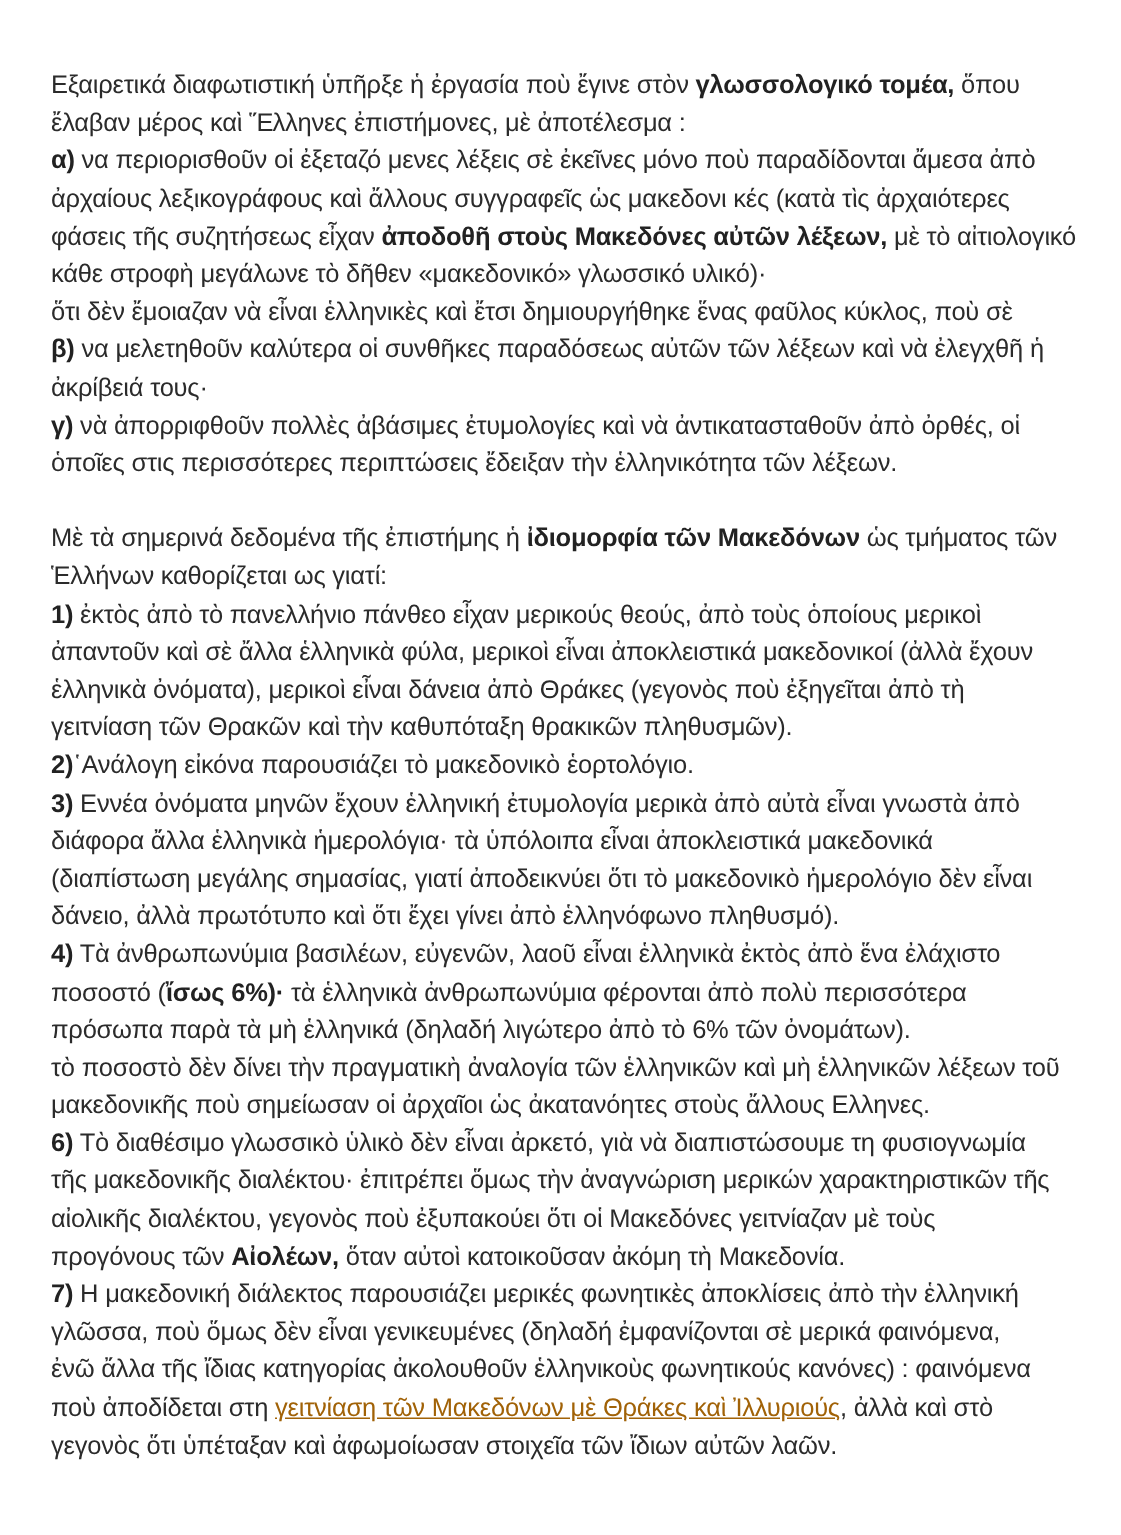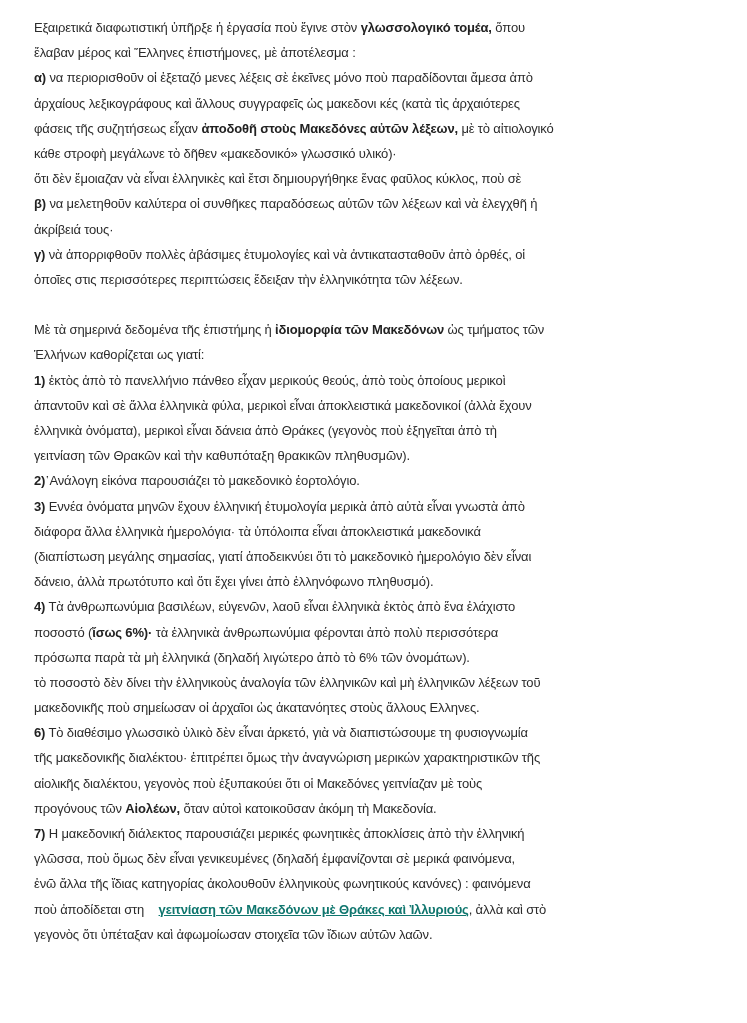--- a/index.html
+++ b/index.html
@@ -3,29 +3,29 @@
 <meta charset="utf-8">
 <style>
   html, body { margin: 0; padding: 0; background: #ffffff; }
   body {
     width: 747px; height: 1023px; overflow: hidden;
     font-family: "Liberation Sans", sans-serif;
     color: #2b2b2b;
   }
   .page {
     position: relative;
-    padding: 15px 20px 0 34px;
-    font-size: 13px;
+    padding: 44px 20px 0 34px;
+    font-size: 17px;
     line-height: 25.2px;
     letter-spacing: -0.15px;
   }
   .line { white-space: nowrap; display: block; height: 25.2px; }
   .blank { height: 25.2px; }
   b { font-weight: bold; color: #222; }
-  a.link { color: #0f766e; text-decoration: underline; font-weight: bold; margin-left: 11px; }
+  a.link { color: #a16207; text-decoration: underline; font-weight: normal; }
 </style>
 </head>
 <body>
 
 <div class="page">
   <div id="p1">
       <div class="line"><span>Εξαιρετικά διαφωτιστική ὑπῆρξε ἡ ἐργασία ποὺ ἔγινε στὸν </span><b>γλωσσολογικό τομέα,</b><span> ὅπου</span></div>
       <div class="line"><span>ἔλαβαν μέρος καὶ Ἕλληνες ἐπιστήμονες, μὲ ἀποτέλεσμα :</span></div>
       <div class="line"><b>α)</b><span> να περιορισθοῦν οἱ ἐξεταζό μενες λέξεις σὲ ἐκεῖνες μόνο ποὺ παραδίδονται ἄμεσα ἀπὸ</span></div>
       <div class="line"><span>ἀρχαίους λεξικογράφους καὶ ἄλλους συγγραφεῖς ὡς μακεδονι κές (κατὰ τὶς ἀρχαιότερες</span></div>
@@ -46,21 +46,21 @@
       <div class="line"><span>ἑλληνικὰ ὀνόματα), μερικοὶ εἶναι δάνεια ἀπὸ Θράκες (γεγονὸς ποὺ ἐξηγεῖται ἀπὸ τὴ</span></div>
       <div class="line"><span>γειτνίαση τῶν Θρακῶν καὶ τὴν καθυπόταξη θρακικῶν πληθυσμῶν).</span></div>
       <div class="line"><b>2)</b><span>῾Ανάλογη εἰκόνα παρουσιάζει τὸ μακεδονικὸ ἑορτολόγιο.</span></div>
       <div class="line"><b>3)</b><span> Εννέα ὀνόματα μηνῶν ἔχουν ἑλληνική ἐτυμολογία μερικὰ ἀπὸ αὐτὰ εἶναι γνωστὰ ἀπὸ</span></div>
       <div class="line"><span>διάφορα ἄλλα ἑλληνικὰ ἡμερολόγια· τὰ ὑπόλοιπα εἶναι ἀποκλειστικά μακεδονικά</span></div>
       <div class="line"><span>(διαπίστωση μεγάλης σημασίας, γιατί ἀποδεικνύει ὅτι τὸ μακεδονικὸ ἡμερολόγιο δὲν εἶναι</span></div>
       <div class="line"><span>δάνειο, ἀλλὰ πρωτότυπο καὶ ὅτι ἔχει γίνει ἀπὸ ἑλληνόφωνο πληθυσμό).</span></div>
       <div class="line"><b>4)</b><span> Τὰ ἀνθρωπωνύμια βασιλέων, εὐγενῶν, λαοῦ εἶναι ἑλληνικὰ ἐκτὸς ἀπὸ ἕνα ἐλάχιστο</span></div>
       <div class="line"><span>ποσοστό (</span><b>ἴσως 6%)·</b><span> τὰ ἑλληνικὰ ἀνθρωπωνύμια φέρονται ἀπὸ πολὺ περισσότερα</span></div>
       <div class="line"><span>πρόσωπα παρὰ τὰ μὴ ἑλληνικά (δηλαδή λιγώτερο ἀπὸ τὸ 6% τῶν ὀνομάτων).</span></div>
-      <div class="line"><span>τὸ ποσοστὸ δὲν δίνει τὴν ἑλληνικοὺς ἀναλογία τῶν ἑλληνικῶν καὶ μὴ ἑλληνικῶν λέξεων τοῦ</span></div>
+      <div class="line"><span>τὸ ποσοστὸ δὲν δίνει τὴν πραγματικὴ ἀναλογία τῶν ἑλληνικῶν καὶ μὴ ἑλληνικῶν λέξεων τοῦ</span></div>
       <div class="line"><span>μακεδονικῆς ποὺ σημείωσαν οἱ ἀρχαῖοι ὡς ἀκατανόητες στοὺς ἄλλους Ελληνες.</span></div>
       <div class="line"><b>6)</b><span> Τὸ διαθέσιμο γλωσσικὸ ὑλικὸ δὲν εἶναι ἀρκετό, γιὰ νὰ διαπιστώσουμε τη φυσιογνωμία</span></div>
       <div class="line"><span>τῆς μακεδονικῆς διαλέκτου· ἐπιτρέπει ὅμως τὴν ἀναγνώριση μερικών χαρακτηριστικῶν τῆς</span></div>
       <div class="line"><span>αἰολικῆς διαλέκτου, γεγονὸς ποὺ ἐξυπακούει ὅτι οἱ Μακεδόνες γειτνίαζαν μὲ τοὺς</span></div>
       <div class="line"><span>προγόνους τῶν </span><b>Αἰολέων,</b><span> ὅταν αὐτοὶ κατοικοῦσαν ἀκόμη τὴ Μακεδονία.</span></div>
       <div class="line"><b>7)</b><span> Η μακεδονική διάλεκτος παρουσιάζει μερικές φωνητικὲς ἀποκλίσεις ἀπὸ τὴν ἑλληνική</span></div>
       <div class="line"><span>γλῶσσα, ποὺ ὅμως δὲν εἶναι γενικευμένες (δηλαδή ἐμφανίζονται σὲ μερικά φαινόμενα,</span></div>
       <div class="line"><span>ἐνῶ ἄλλα τῆς ἴδιας κατηγορίας ἀκολουθοῦν ἑλληνικοὺς φωνητικούς κανόνες) : φαινόμενα</span></div>
       <div class="line"><span>ποὺ ἀποδίδεται στη </span><a class="link">γειτνίαση τῶν Μακεδόνων μὲ Θράκες καὶ Ἰλλυριούς</a><span>, ἀλλὰ καὶ στὸ</span></div>
       <div class="line"><span>γεγονὸς ὅτι ὑπέταξαν καὶ ἀφωμοίωσαν στοιχεῖα τῶν ἴδιων αὐτῶν λαῶν.</span></div>

